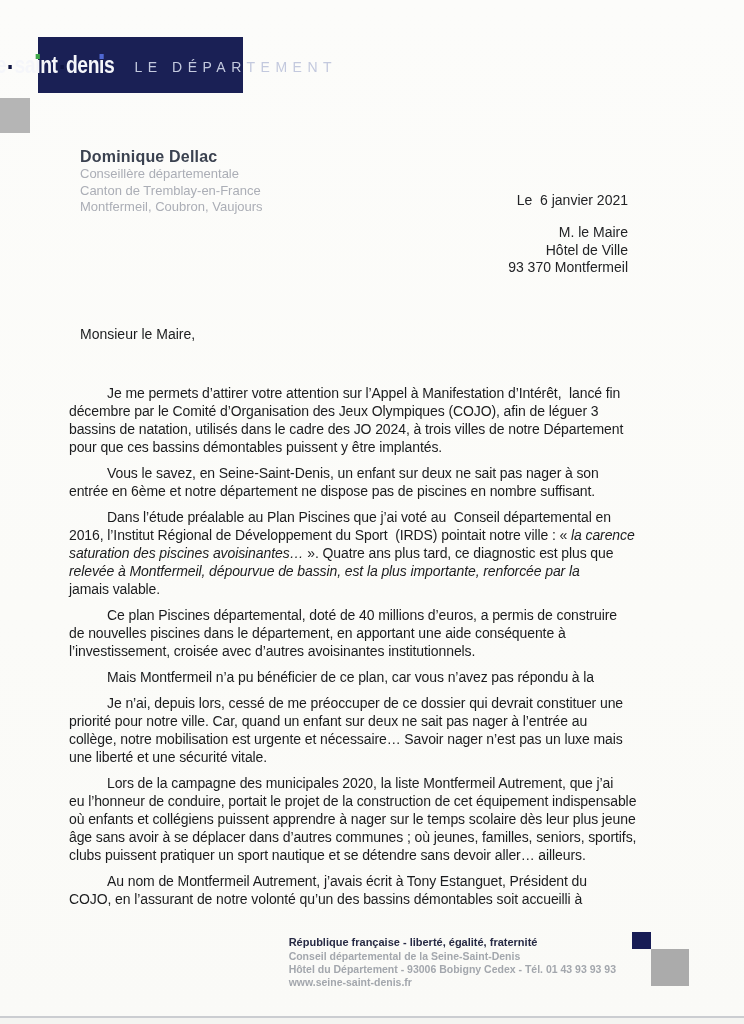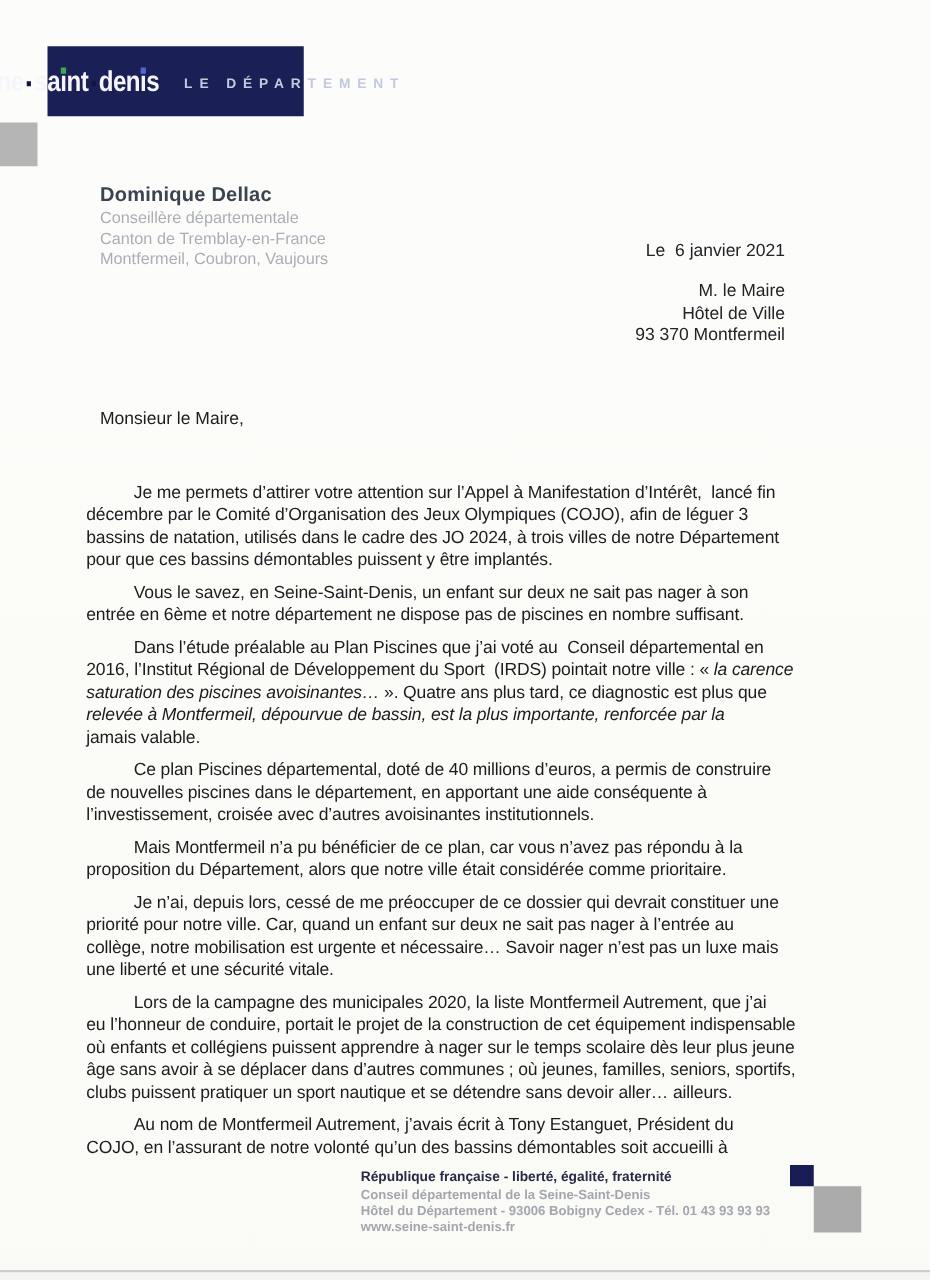--- a/index.html
+++ b/index.html
@@ -15,21 +15,21 @@
     display:flex; flex-direction:row; align-items:center; justify-content:center; }
   .logo-wordmark{ display:flex; align-items:flex-end; font-weight:bold; color:#f5f6fa;
     font-size:23px; line-height:24px; transform:scaleX(0.84); transform-origin:center;
     letter-spacing:-0.5px; white-space:nowrap; }
   .lg-word{ display:inline-flex; }
   .lg-i{ position:relative; display:inline-block; }
   .lg-dot{ position:absolute; top:1px; left:50%; transform:translateX(-50%);
     width:5px; height:5px; }
   .lg-sep{ display:inline-block; width:4px; height:4px; background:#0f1442;
     margin:0 3px 8px 3px; align-self:flex-end; }
-  .logo-subtitle{ margin-top:3px; font-size:11px; font-weight:bold; color:#c3c9de;
+  .logo-subtitle{ margin-top:3px; font-size:14px; font-weight:normal; color:#c3c9de;
     letter-spacing:5.5px; text-indent:5.5px; white-space:pre; }
   
   .artifact-sq{ position:absolute; left:0; top:98px; width:30px; height:35px; background:#b5b5b5; }
   .scan-line{ position:absolute; left:0; top:1016px; width:744px; height:2px; background:#c2c4ca; opacity:.85; }
   .scan-bottom{ position:absolute; left:0; top:1018px; width:744px; height:6px; background:#f4f4f1; }
   
   .sender{ position:absolute; left:80px; top:148px; }
   .sender-name{ font-size:16px; font-weight:bold; color:#3b4250; letter-spacing:.2px; }
   .sender-line{ font-size:13px; color:#abaeb6; line-height:16.5px; white-space:pre; }
   .sender-line:first-of-type{ margin-top:3px; }
@@ -119,21 +119,20 @@
         <div class="line"><span class="it">relevée à Montfermeil, dépourvue de bassin, est la plus importante, renforcée par la</span></div>
         <div class="line">jamais valable.</div>
       </div>
       <div class="para">
         <div class="line first">Ce plan Piscines départemental, doté de 40 millions d’euros, a permis de construire</div>
         <div class="line">de nouvelles piscines dans le département, en apportant une aide conséquente à</div>
         <div class="line">l’investissement, croisée avec d’autres avoisinantes institutionnels.</div>
       </div>
       <div class="para">
         <div class="line first">Mais Montfermeil n’a pu bénéficier de ce plan, car vous n’avez pas répondu à la</div>
-        <div class="line">proposition du Département, alors que notre ville était considérée comme prioritaire.</div>
       </div>
       <div class="para">
         <div class="line first">Je n’ai, depuis lors, cessé de me préoccuper de ce dossier qui devrait constituer une</div>
         <div class="line">priorité pour notre ville. Car, quand un enfant sur deux ne sait pas nager à l’entrée au</div>
         <div class="line">collège, notre mobilisation est urgente et nécessaire… Savoir nager n’est pas un luxe mais</div>
         <div class="line">une liberté et une sécurité vitale.</div>
       </div>
       <div class="para">
         <div class="line first">Lors de la campagne des municipales 2020, la liste Montfermeil Autrement, que j’ai</div>
         <div class="line">eu l’honneur de conduire, portait le projet de la construction de cet équipement indispensable</div>

